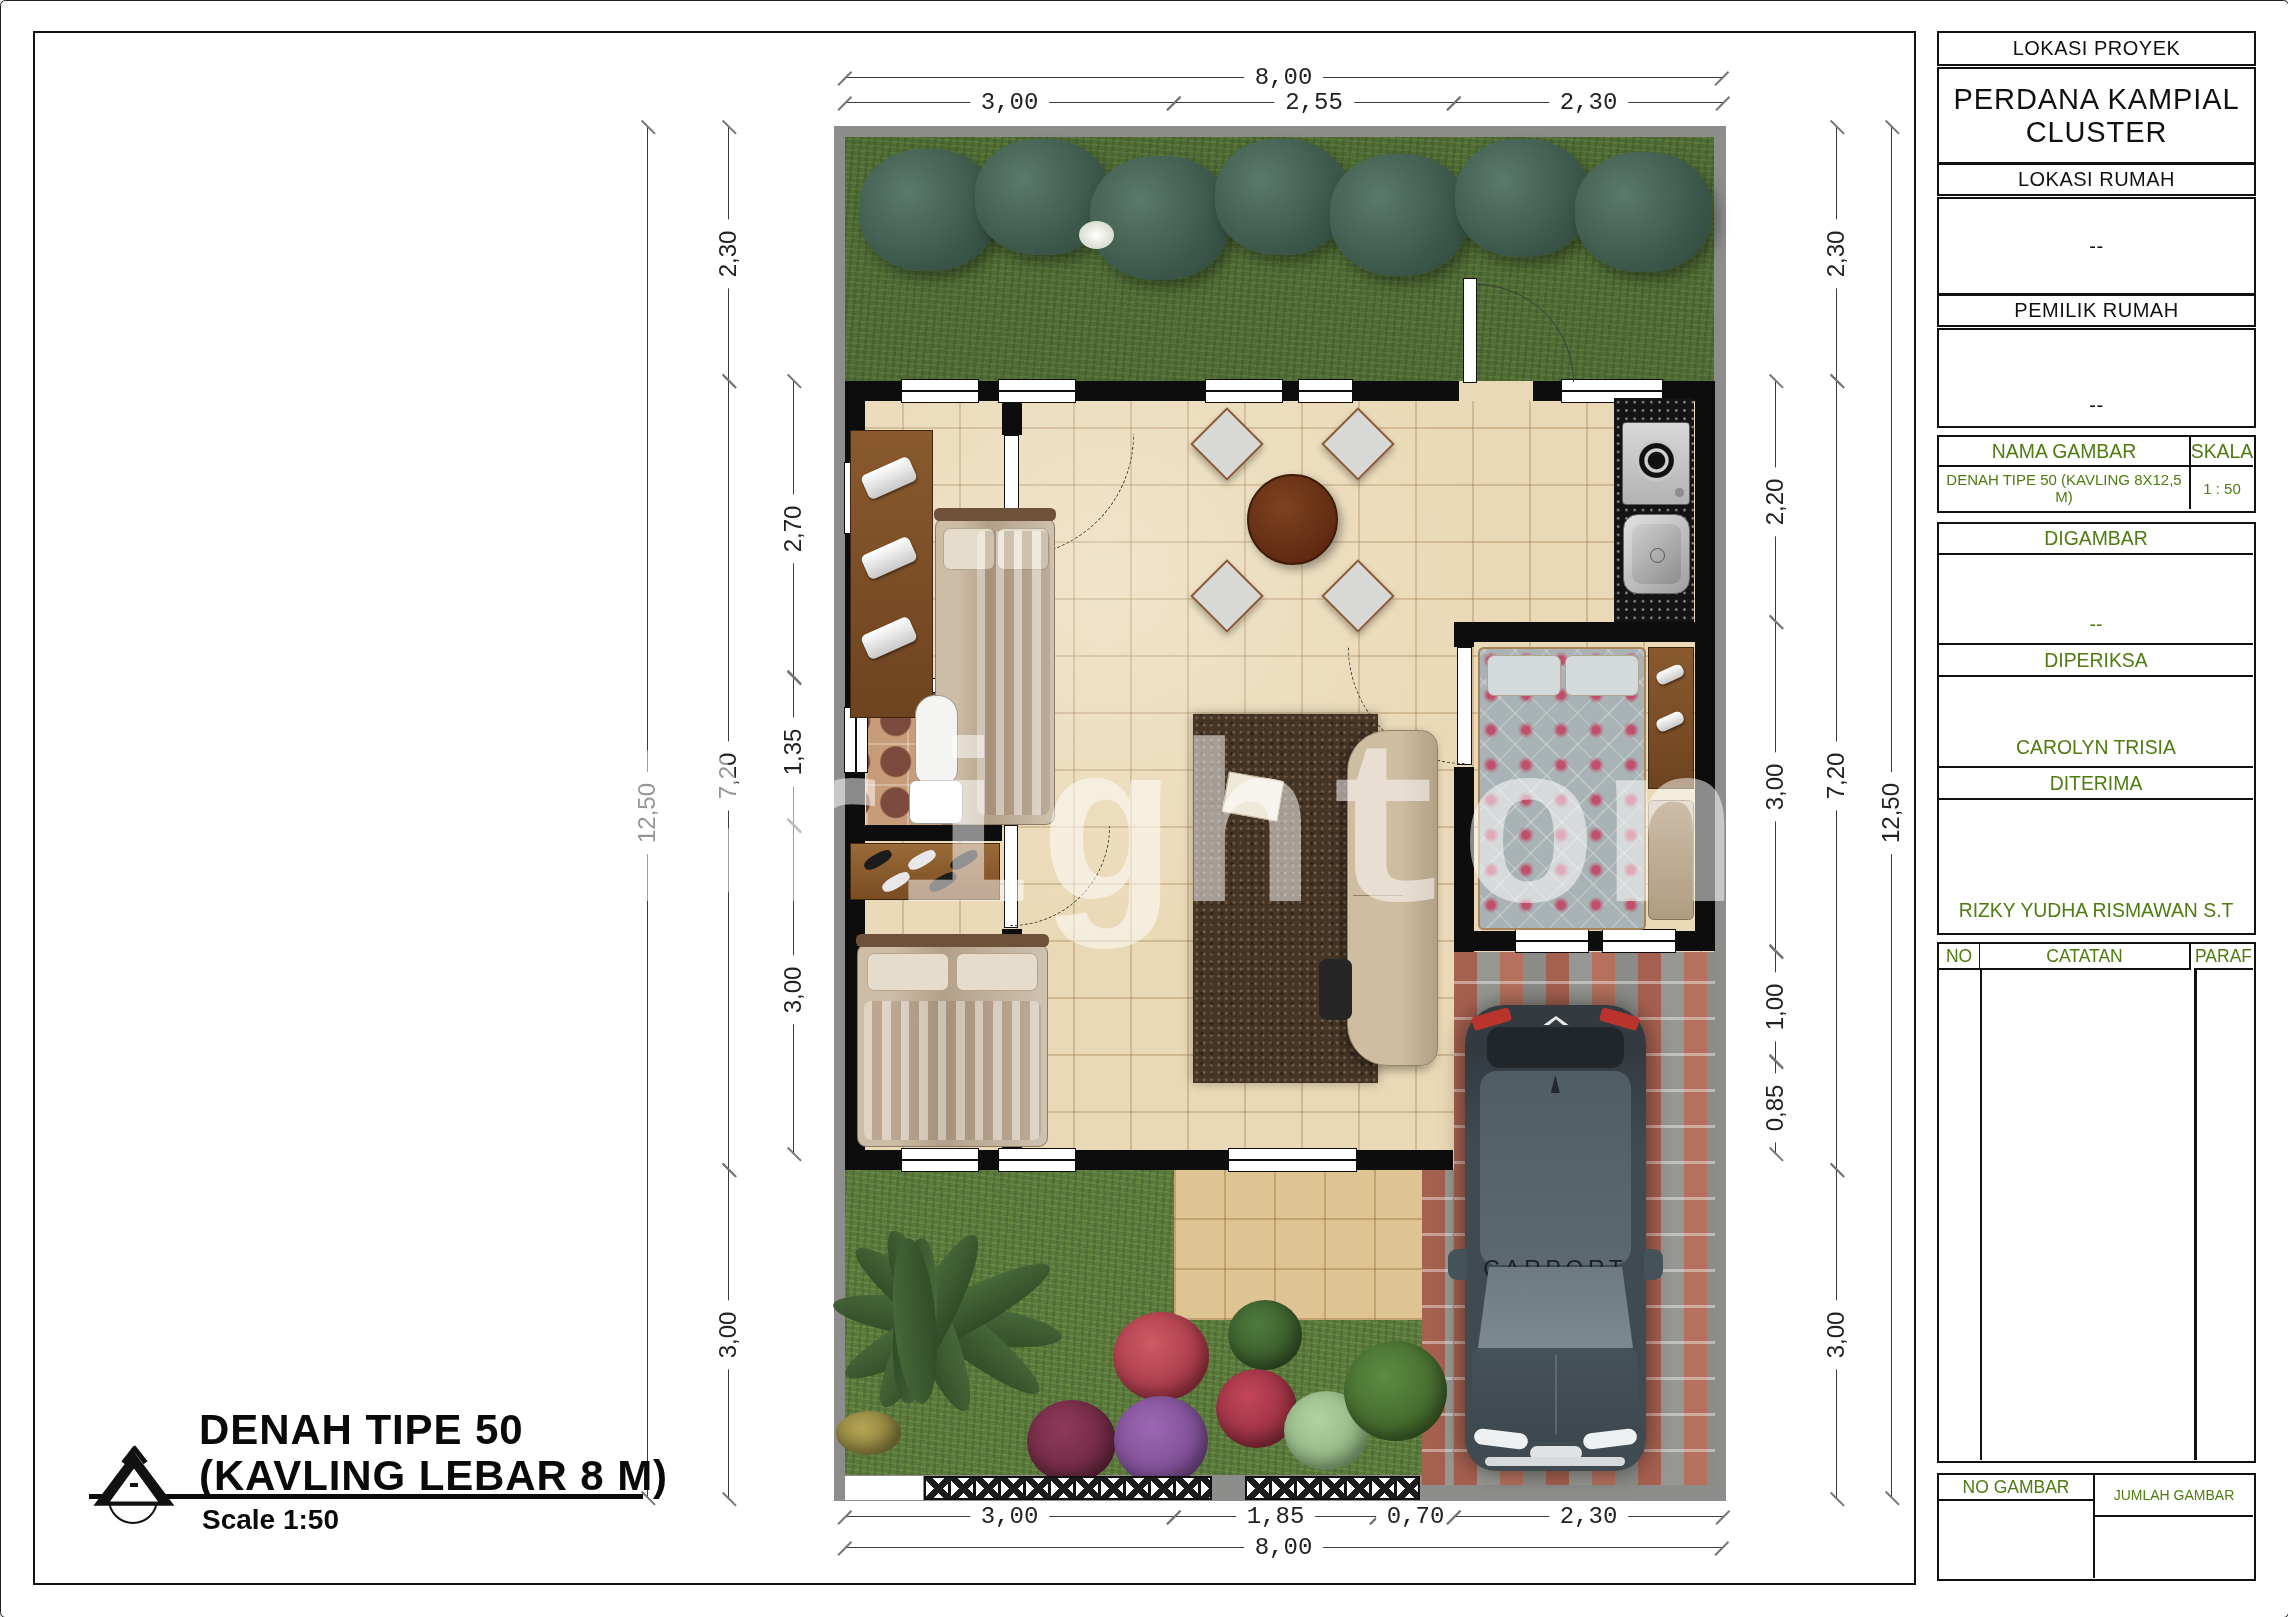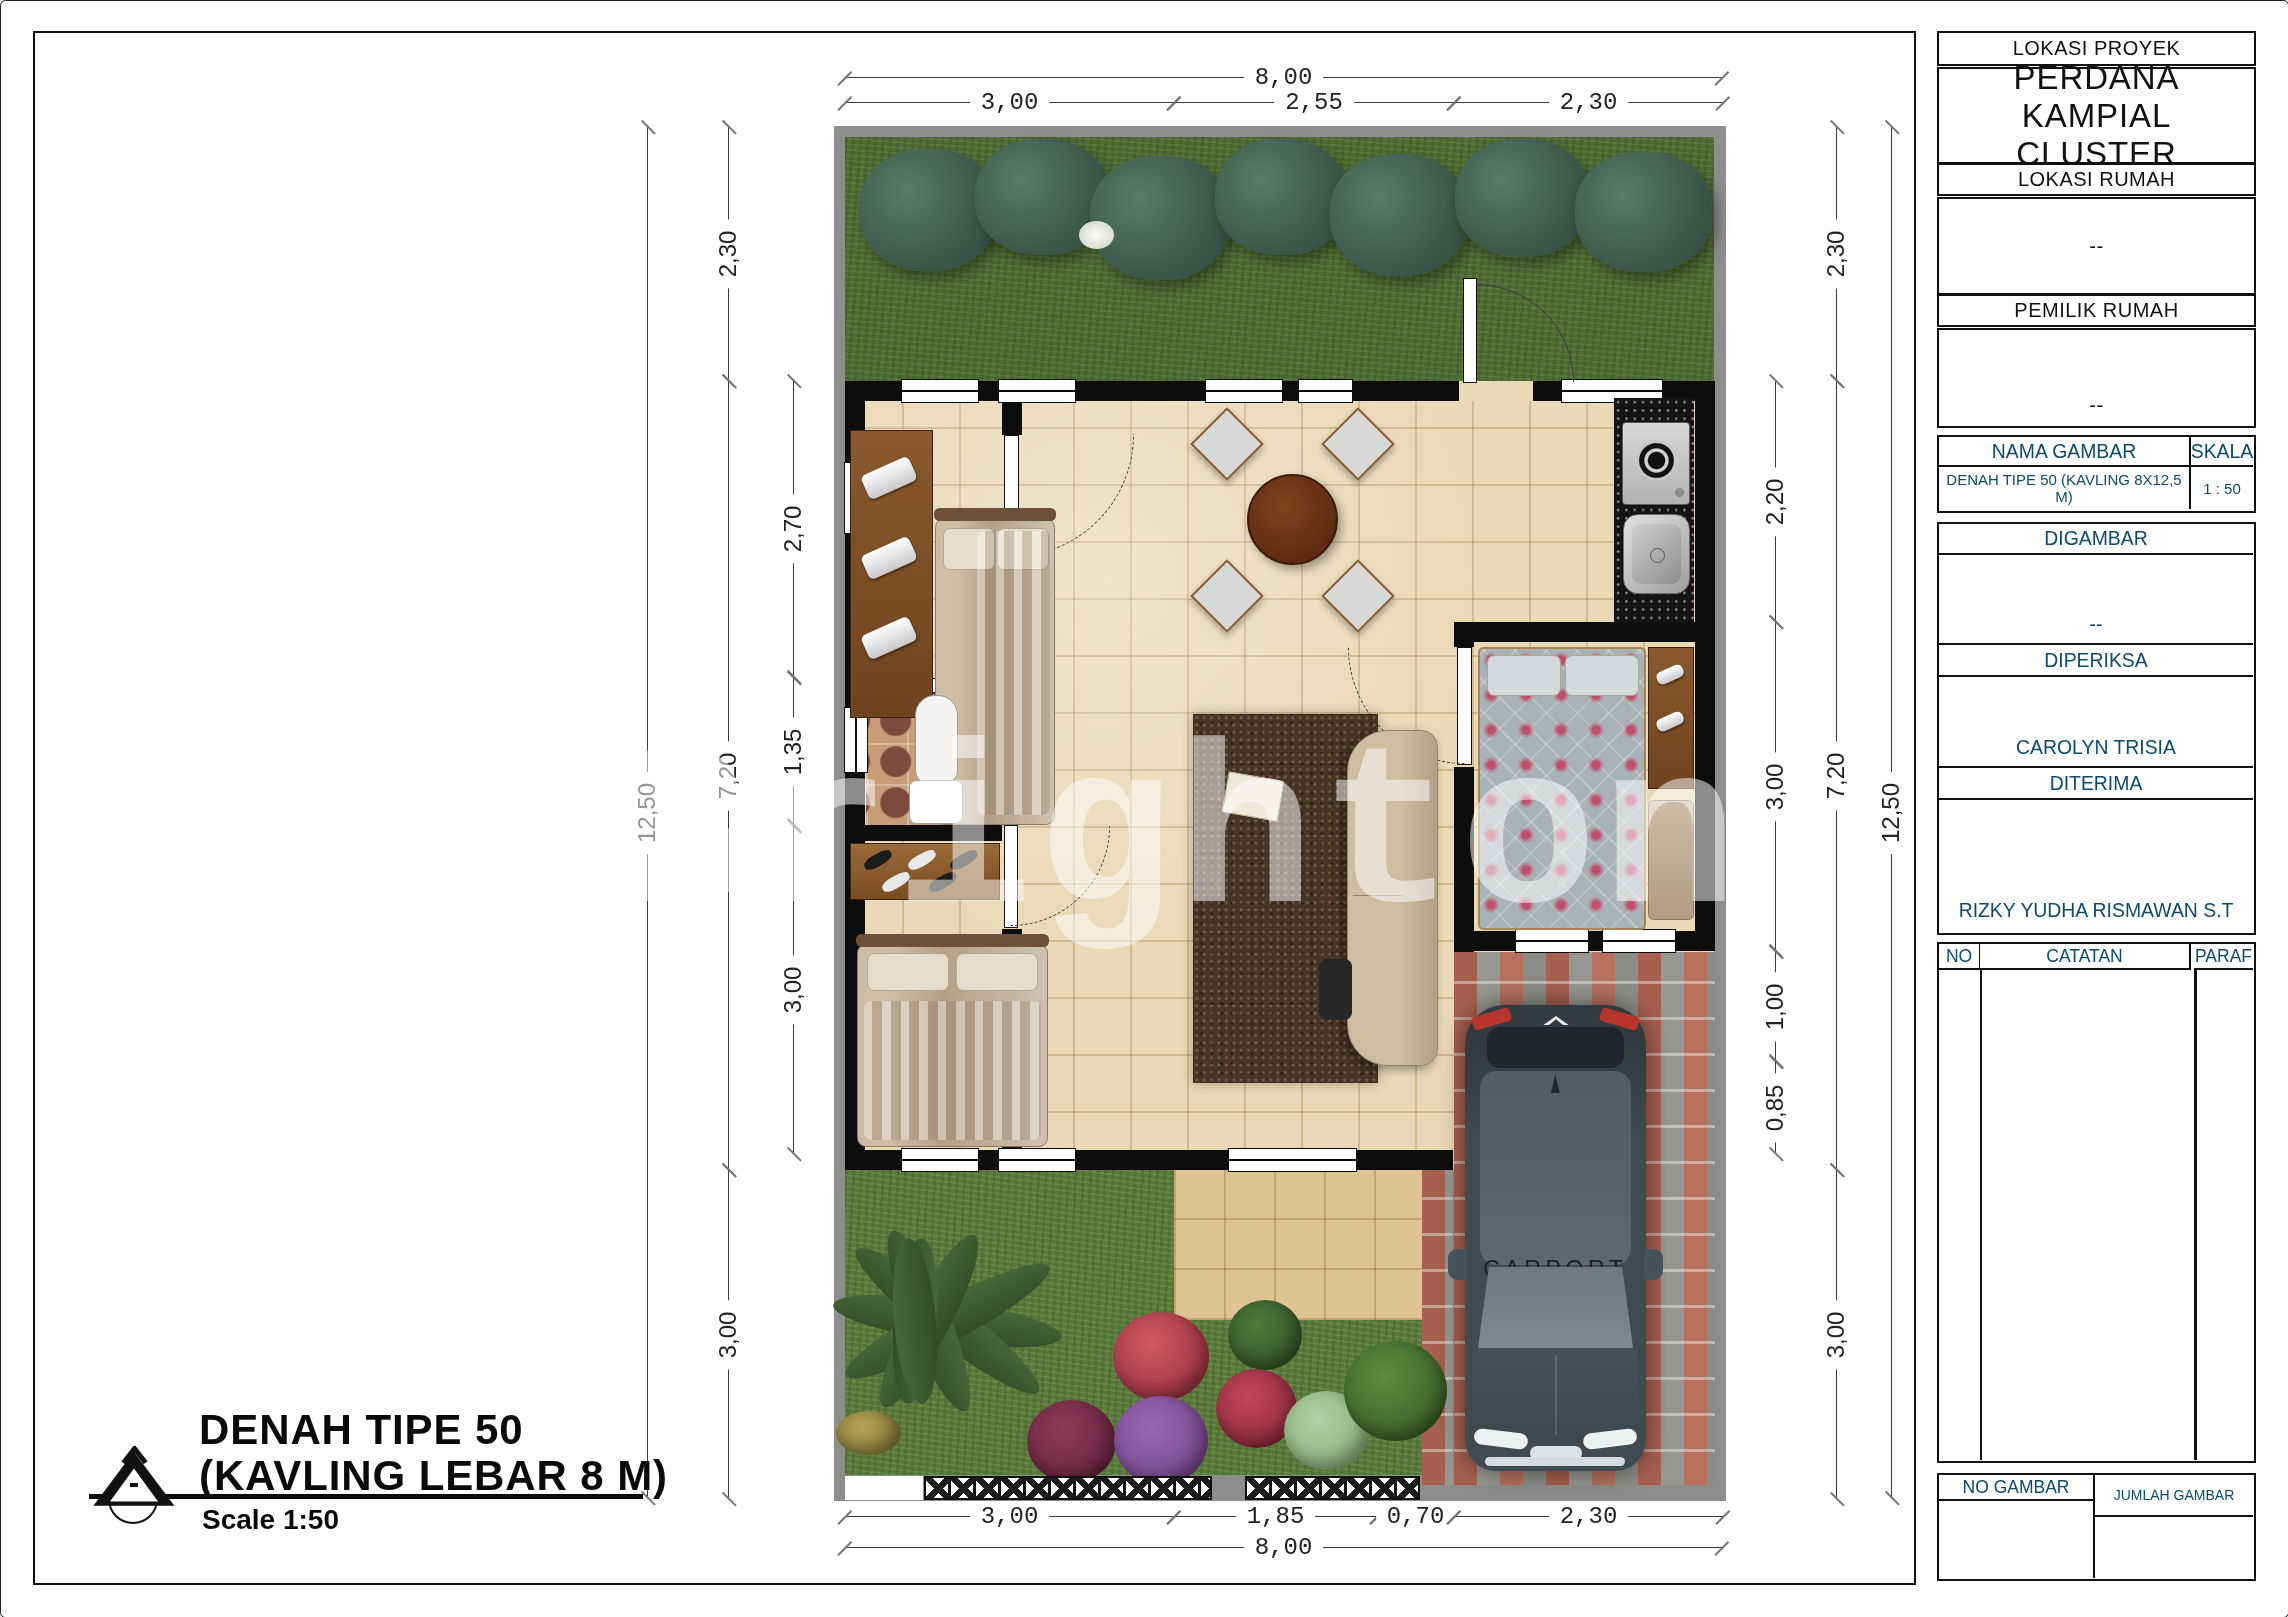--- a/index.html
+++ b/index.html
@@ -4,24 +4,24 @@
 <style>
   html,body{margin:0;padding:0;background:#e8e8e8;}
   .page{position:relative;width:2289px;height:1618px;background:#ffffff;border:1.8px solid #1f1f1f;
         box-sizing:border-box;font-family:"Liberation Sans",sans-serif;overflow:hidden;border-radius:5.5px;}
   .abs{position:absolute;}
   
   .main-frame{position:absolute;left:32px;top:30px;width:1883px;height:1554px;border:2.8px solid #111;box-sizing:border-box;}
   
   .tb{position:absolute;left:1936px;width:319px;border:2.8px solid #111;box-sizing:border-box;background:#fff;
       display:flex;align-items:center;justify-content:center;text-align:center;font-size:20px;color:#111;letter-spacing:0.5px;}
-  .tb.big{font-size:33px;letter-spacing:0.9px;}
+  .tb.big{font-size:29px;letter-spacing:0.9px;}
   .tb.bottom{align-items:flex-end;padding-bottom:9.2px;}
   .tb-table{position:absolute;left:1936px;border:2.8px solid #111;box-sizing:border-box;background:#fff;}
-  .tb-cell{position:absolute;display:flex;align-items:center;justify-content:center;font-size:19.4px;color:#0c4a6e;box-sizing:border-box;text-align:center;}
+  .tb-cell{position:absolute;display:flex;align-items:center;justify-content:center;font-size:19.4px;color:#4d7c0f;box-sizing:border-box;text-align:center;}
   
   .dim-h{position:absolute;border-top:1.8px solid #3a3a3a;}
   .dim-h::before,.dim-h::after{content:"";position:absolute;top:-9.2px;width:1.8px;height:18.5px;background:#777;transform:rotate(45deg);}
   .dim-h::before{left:-0.9px;}.dim-h::after{right:-0.9px;}
   .dim-h .dlab{position:absolute;left:50%;top:-0.9px;transform:translate(-50%,-50%);background:#fff;padding:0 11px;
                font-size:24px;color:#222;white-space:nowrap;font-family:Liberation Mono, monospace;}
   .dim-v{position:absolute;border-left:1.8px solid #3a3a3a;}
   .dim-v::before,.dim-v::after{content:"";position:absolute;left:-9.2px;width:18.5px;height:1.8px;background:#777;transform:rotate(45deg);}
   .dim-v::before{top:-0.9px;}.dim-v::after{bottom:-0.9px;}
   .dim-v .dlab{position:absolute;left:-0.9px;top:50%;transform:translate(-50%,-50%) rotate(-90deg);background:#fff;

